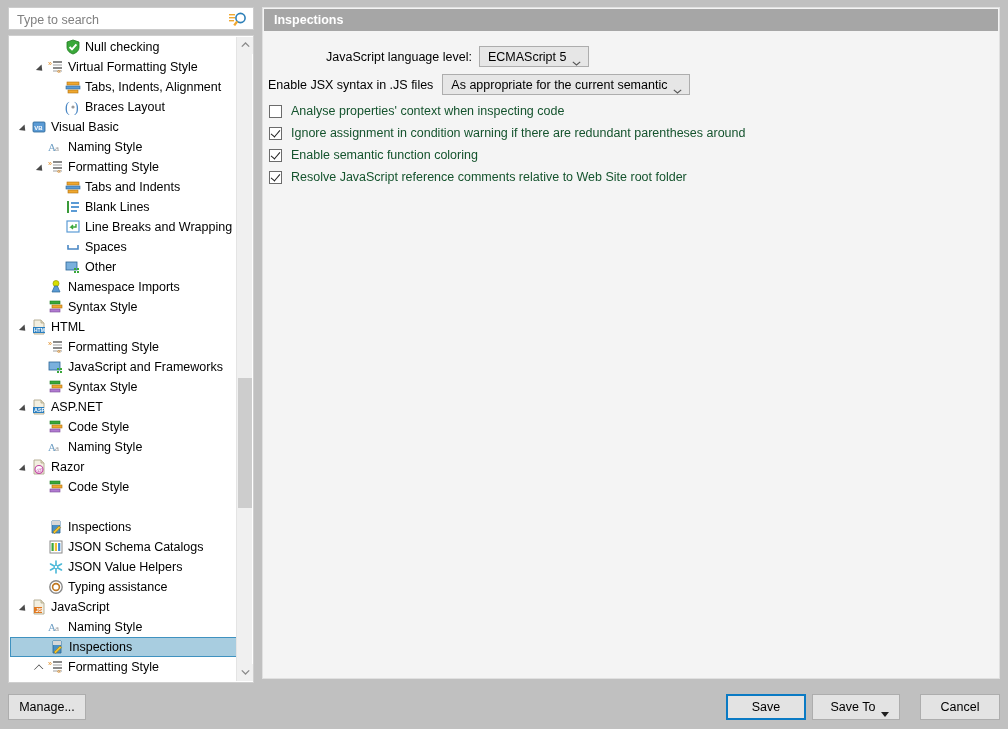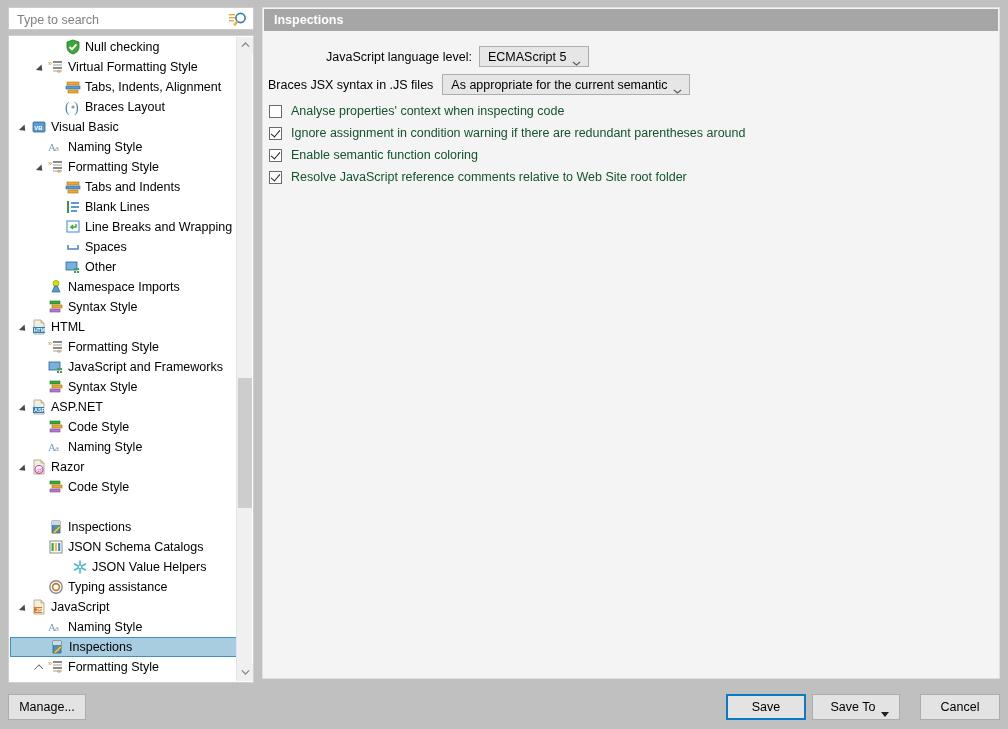--- a/index.html
+++ b/index.html
@@ -563,21 +563,21 @@
             <div style="flex: 0 0 27px; height: 1px;"></div>
             <div class="expander "></div>
             <div class="tnode-icon"><svg width="16" height="16" viewBox="0 0 16 16">
                 <rect x="2" y="2" width="12" height="12" fill="#ffffff" stroke="#8a8a8a" stroke-width="1"></rect>
                 <rect x="3.5" y="4" width="2.2" height="8" fill="#3aa83a"></rect>
                 <rect x="6.8" y="4" width="2.2" height="8" fill="#f0c030"></rect>
                 <rect x="10.1" y="4" width="2.2" height="8" fill="#3a8ad8"></rect>
               </svg></div>
             <div class="tnode-label">JSON Schema Catalogs</div>
           </div>
-          <div class="tree-row" style="top: 520px; padding-left: 24px;">
+          <div class="tree-row" style="top: 520px;">
             <div style="flex: 0 0 27px; height: 1px;"></div>
             <div class="expander "></div>
             <div class="tnode-icon"><svg width="16" height="16" viewBox="0 0 16 16">
                 <g stroke="#4ab8d8" stroke-width="1.6" stroke-linecap="round">
                   <line x1="8" y1="2" x2="8" y2="14"></line>
                   <line x1="2.5" y1="5" x2="13.5" y2="11"></line>
                   <line x1="2.5" y1="11" x2="13.5" y2="5"></line>
                 </g>
                 <circle cx="8" cy="8" r="1.8" fill="#ffffff" stroke="#4ab8d8" stroke-width="1"></circle>
               </svg></div>
@@ -663,21 +663,21 @@
         <span>ECMAScript 5</span>
         <span class="chev">
           <svg width="9" height="5" viewBox="0 0 9 5">
             <polyline points="0.8,0.8 4.5,4 8.2,0.8" fill="none" stroke="#555" stroke-width="1.1"></polyline>
           </svg>
         </span>
       </span>
     </div>
 
     <div class="option-row" style="left:5px; top:66px;">
-      <span class="field-label">Braces JSX syntax in .JS files</span>
+      <span class="field-label">Enable JSX syntax in .JS files</span>
       <span class="combo" style="margin-left:9px; min-width:200px;">
         <span>As appropriate for the current semantic</span>
         <span class="chev">
           <svg width="9" height="5" viewBox="0 0 9 5">
             <polyline points="0.8,0.8 4.5,4 8.2,0.8" fill="none" stroke="#555" stroke-width="1.1"></polyline>
           </svg>
         </span>
       </span>
     </div>
 

